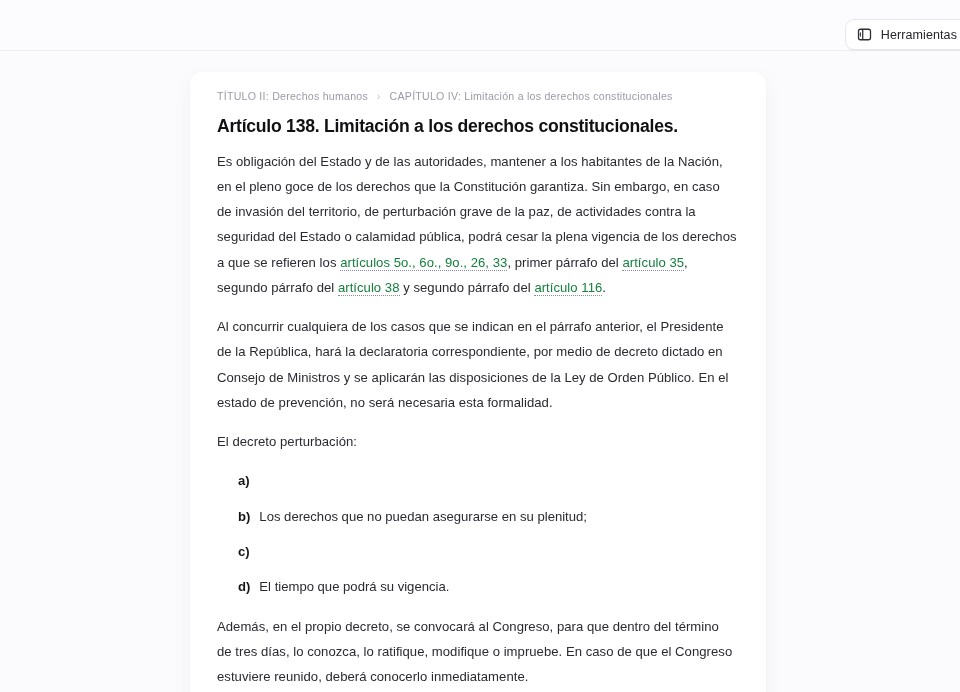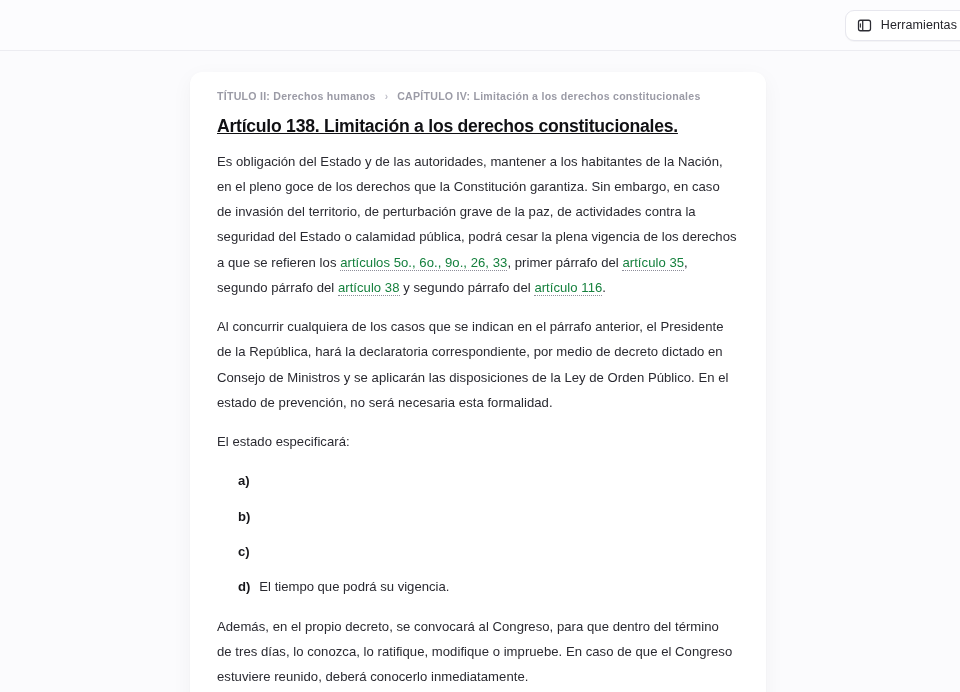--- a/index.html
+++ b/index.html
@@ -39,21 +39,21 @@
 
   
   .topbar {
     position: absolute;
     top: 0; left: 0;
     width: 960px;
     height: 51px;
     background: #fcfcfe;
     border-bottom: 1px solid #ececf1;
     display: flex;
-    align-items: center;
+    align-items: flex-end;
     justify-content: flex-end;
     padding-right: 0;
   }
 
   .tools-button {
     display: flex;
     align-items: center;
     gap: 9px;
     height: 31px;
     margin-right: -12px;
@@ -97,37 +97,35 @@
   .breadcrumb {
     display: flex;
     align-items: center;
     gap: 9px;
     font-size: 10.6px;
     letter-spacing: 0.25px;
     color: #9b9ba6;
     margin-top: 4px;
     margin-bottom: 13px;
     white-space: nowrap;
-    font-weight: bold;
   }
   .breadcrumb .crumb { cursor: pointer; }
   .breadcrumb .sep {
     color: #bfbfc9;
     font-size: 10px;
     transform: translateY(-0.5px);
   }
 
   h1.article-title {
     font-size: 17.6px;
     font-weight: 700;
     letter-spacing: -0.25px;
     line-height: 1.28;
     color: #111114;
     margin-bottom: 11px;
-    text-decoration: underline;
   }
 
   p.para {
     font-size: 13.1px;
     line-height: 1.93;
     color: #2a2a31;
     letter-spacing: 0.04px;
     margin-bottom: 14px;
     text-align: left;
   }
@@ -192,28 +190,29 @@
     <span class="sep">›</span>
     <span class="crumb">CAPÍTULO IV: Limitación a los derechos constitucionales</span>
   </nav>
 
   <h1 class="article-title">Artículo 138. Limitación a los derechos constitucionales.</h1>
 
   <p class="para"><span>Es obligación del Estado y de las autoridades, mantener a los habitantes de la Nación, en el pleno goce de los derechos que la Constitución garantiza. Sin embargo, en caso de invasión del territorio, de perturbación grave de la paz, de actividades contra la seguridad del Estado o calamidad pública, podrá cesar la plena vigencia de los derechos a que se refieren los </span><a class="ref-link" href="#">artículos 5o., 6o., 9o., 26, 33</a><span>, primer párrafo del </span><a class="ref-link" href="#">artículo 35</a><span>, segundo párrafo del </span><a class="ref-link" href="#">artículo 38</a><span> y segundo párrafo del </span><a class="ref-link" href="#">artículo 116</a><span>.</span></p>
 
   <p class="para">Al concurrir cualquiera de los casos que se indican en el párrafo anterior, el Presidente de la República, hará la declaratoria correspondiente, por medio de decreto dictado en Consejo de Ministros y se aplicarán las disposiciones de la Ley de Orden Público. En el estado de prevención, no será necesaria esta formalidad.</p>
 
-  <p class="para">El estado especificará:</p>
+  <p class="para">El decreto perturbación:</p>
 
   <ol class="decree-list">
     <li>
       <span class="marker">a)</span>
     </li>
     <li>
       <span class="marker">b)</span>
+      <span class="text">Los derechos que no puedan asegurarse en su plenitud;</span>
     </li>
     <li>
       <span class="marker">c)</span>
     </li>
     <li>
       <span class="marker">d)</span>
       <span class="text">El tiempo que podrá su vigencia.</span>
     </li>
   </ol>
 

